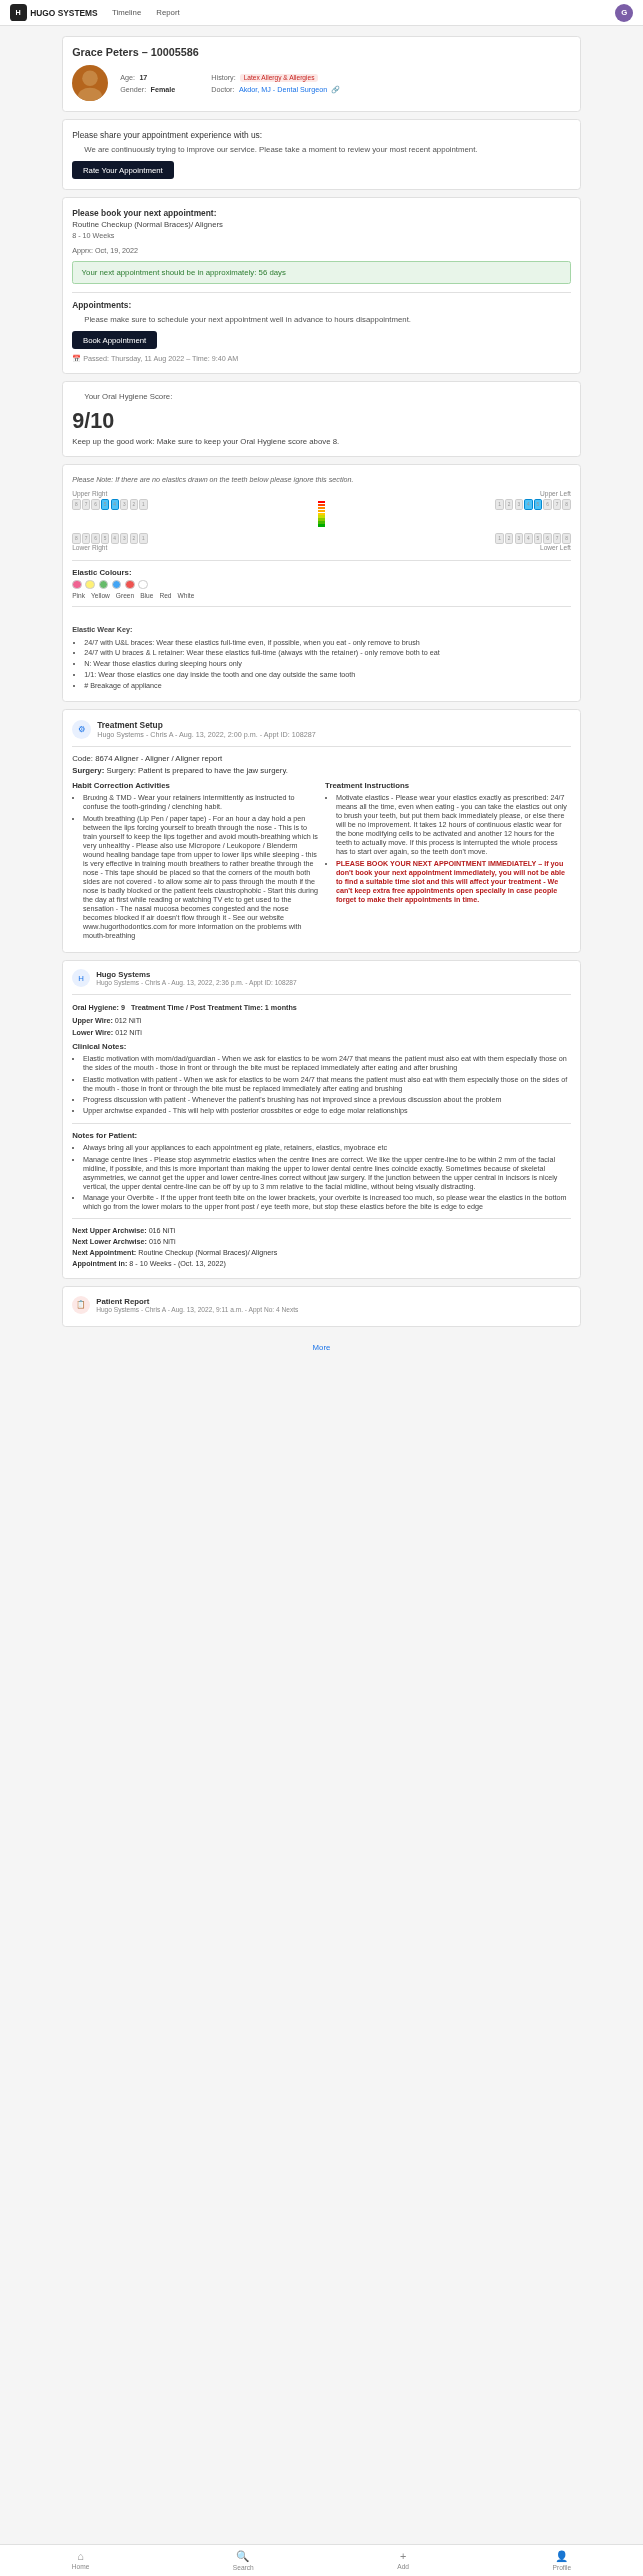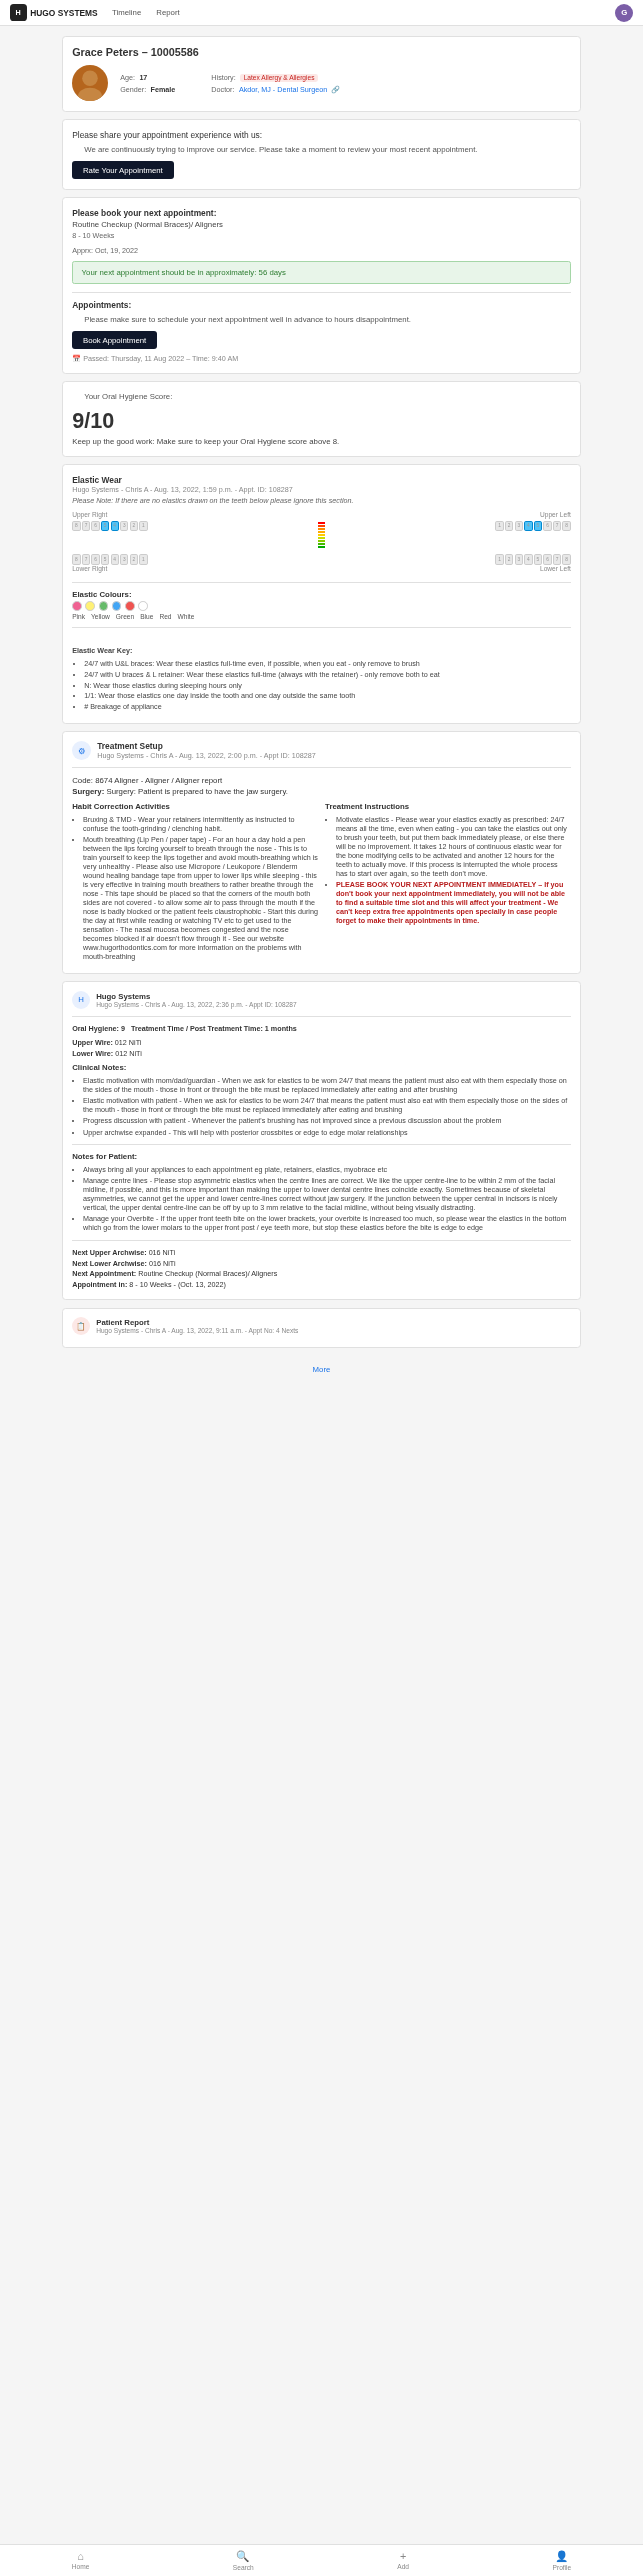--- a/index.html
+++ b/index.html
@@ -402,26 +402,20 @@
     </div>
   </div>
 
   <div class="card">
     <div class="card-subtitle">Your Oral Hygiene Score:</div>
     <div class="score-big">9/10</div>
     <div class="score-note">Keep up the good work: Make sure to keep your Oral Hygiene score above 8.</div>
   </div>
 
   <div class="card">
-    <div class="elastic-header">
-      <div>
-        <div class="elastic-title">Elastic Wear</div>
-        <div class="elastic-meta">Hugo Systems - Chris A - Aug. 13, 2022, 1:59 p.m. - Appt. ID: 108287</div>
-      </div>
-    </div>
     <div class="elastic-note">Please Note: If there are no elastics drawn on the teeth below please ignore this section.</div>
 
     <div class="teeth-diagram">
 
       <div class="teeth-quadrant">
         <div class="quadrant-label">Upper Right</div>
         <div class="teeth-row">
           <div class="tooth">8</div>
           <div class="tooth">7</div>
           <div class="tooth">6</div>

